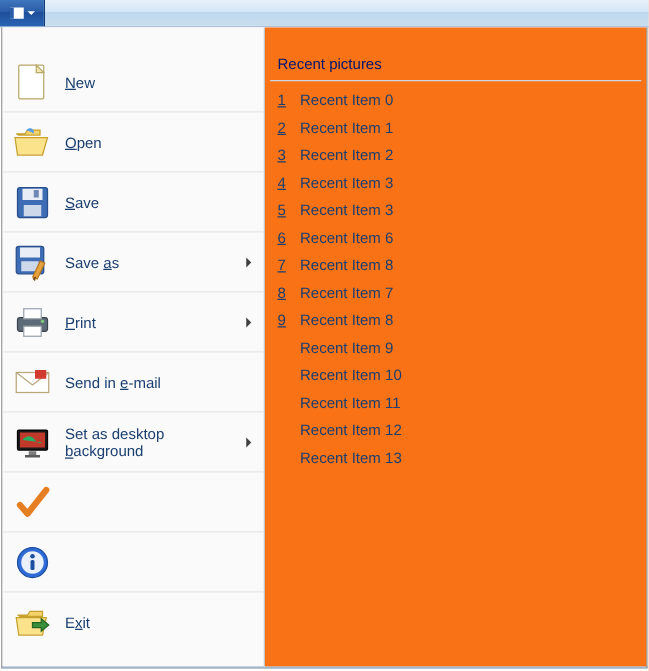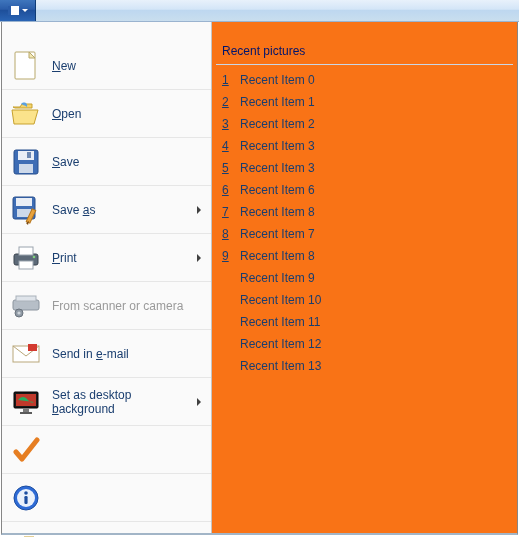--- a/index.html
+++ b/index.html
@@ -182,31 +182,20 @@
           <svg width="30" height="26" viewBox="0 0 30 26">
             <rect x="3" y="9" width="24" height="11" rx="2" fill="#5d6a78" stroke="#3b444e"></rect>
             <rect x="8" y="2" width="14" height="8" fill="#fff" stroke="#9aa3ad"></rect>
             <rect x="8" y="16" width="14" height="8" fill="#fff" stroke="#9aa3ad"></rect>
             <circle cx="23" cy="12" r="1.3" fill="#7fd27a"></circle>
           </svg>
         </span>
         <span class="label"><span class="ul">P</span>rint</span>
         <span class="arrow"></span>
       </div>
-      <div class="menu-item disabled">
-        <span class="icon">
-          <svg width="30" height="24" viewBox="0 0 30 24">
-            <rect x="2" y="6" width="26" height="10" rx="2" fill="#b6bec7" stroke="#8b949e"></rect>
-            <rect x="5" y="2" width="20" height="5" fill="#dfe4ea" stroke="#a9b1ba"></rect>
-            <circle cx="8" cy="19" r="4" fill="#8f99a4" stroke="#6a737d"></circle>
-            <circle cx="8" cy="19" r="1.6" fill="#cfd5db"></circle>
-          </svg>
-        </span>
-        <span class="label">From scanner or camera</span>
-      </div>
       <div class="menu-item">
         <span class="icon">
           <svg width="30" height="22" viewBox="0 0 30 22">
             <rect x="2" y="3" width="26" height="16" fill="#fff" stroke="#b9a77a"></rect>
             <polyline points="2,3 15,13 28,3" fill="none" stroke="#b9a77a"></polyline>
             <rect x="17" y="1" width="9" height="7" fill="#d33a2f"></rect>
           </svg>
         </span>
         <span class="label">Send in <span class="ul">e</span>-mail</span>
       </div>

